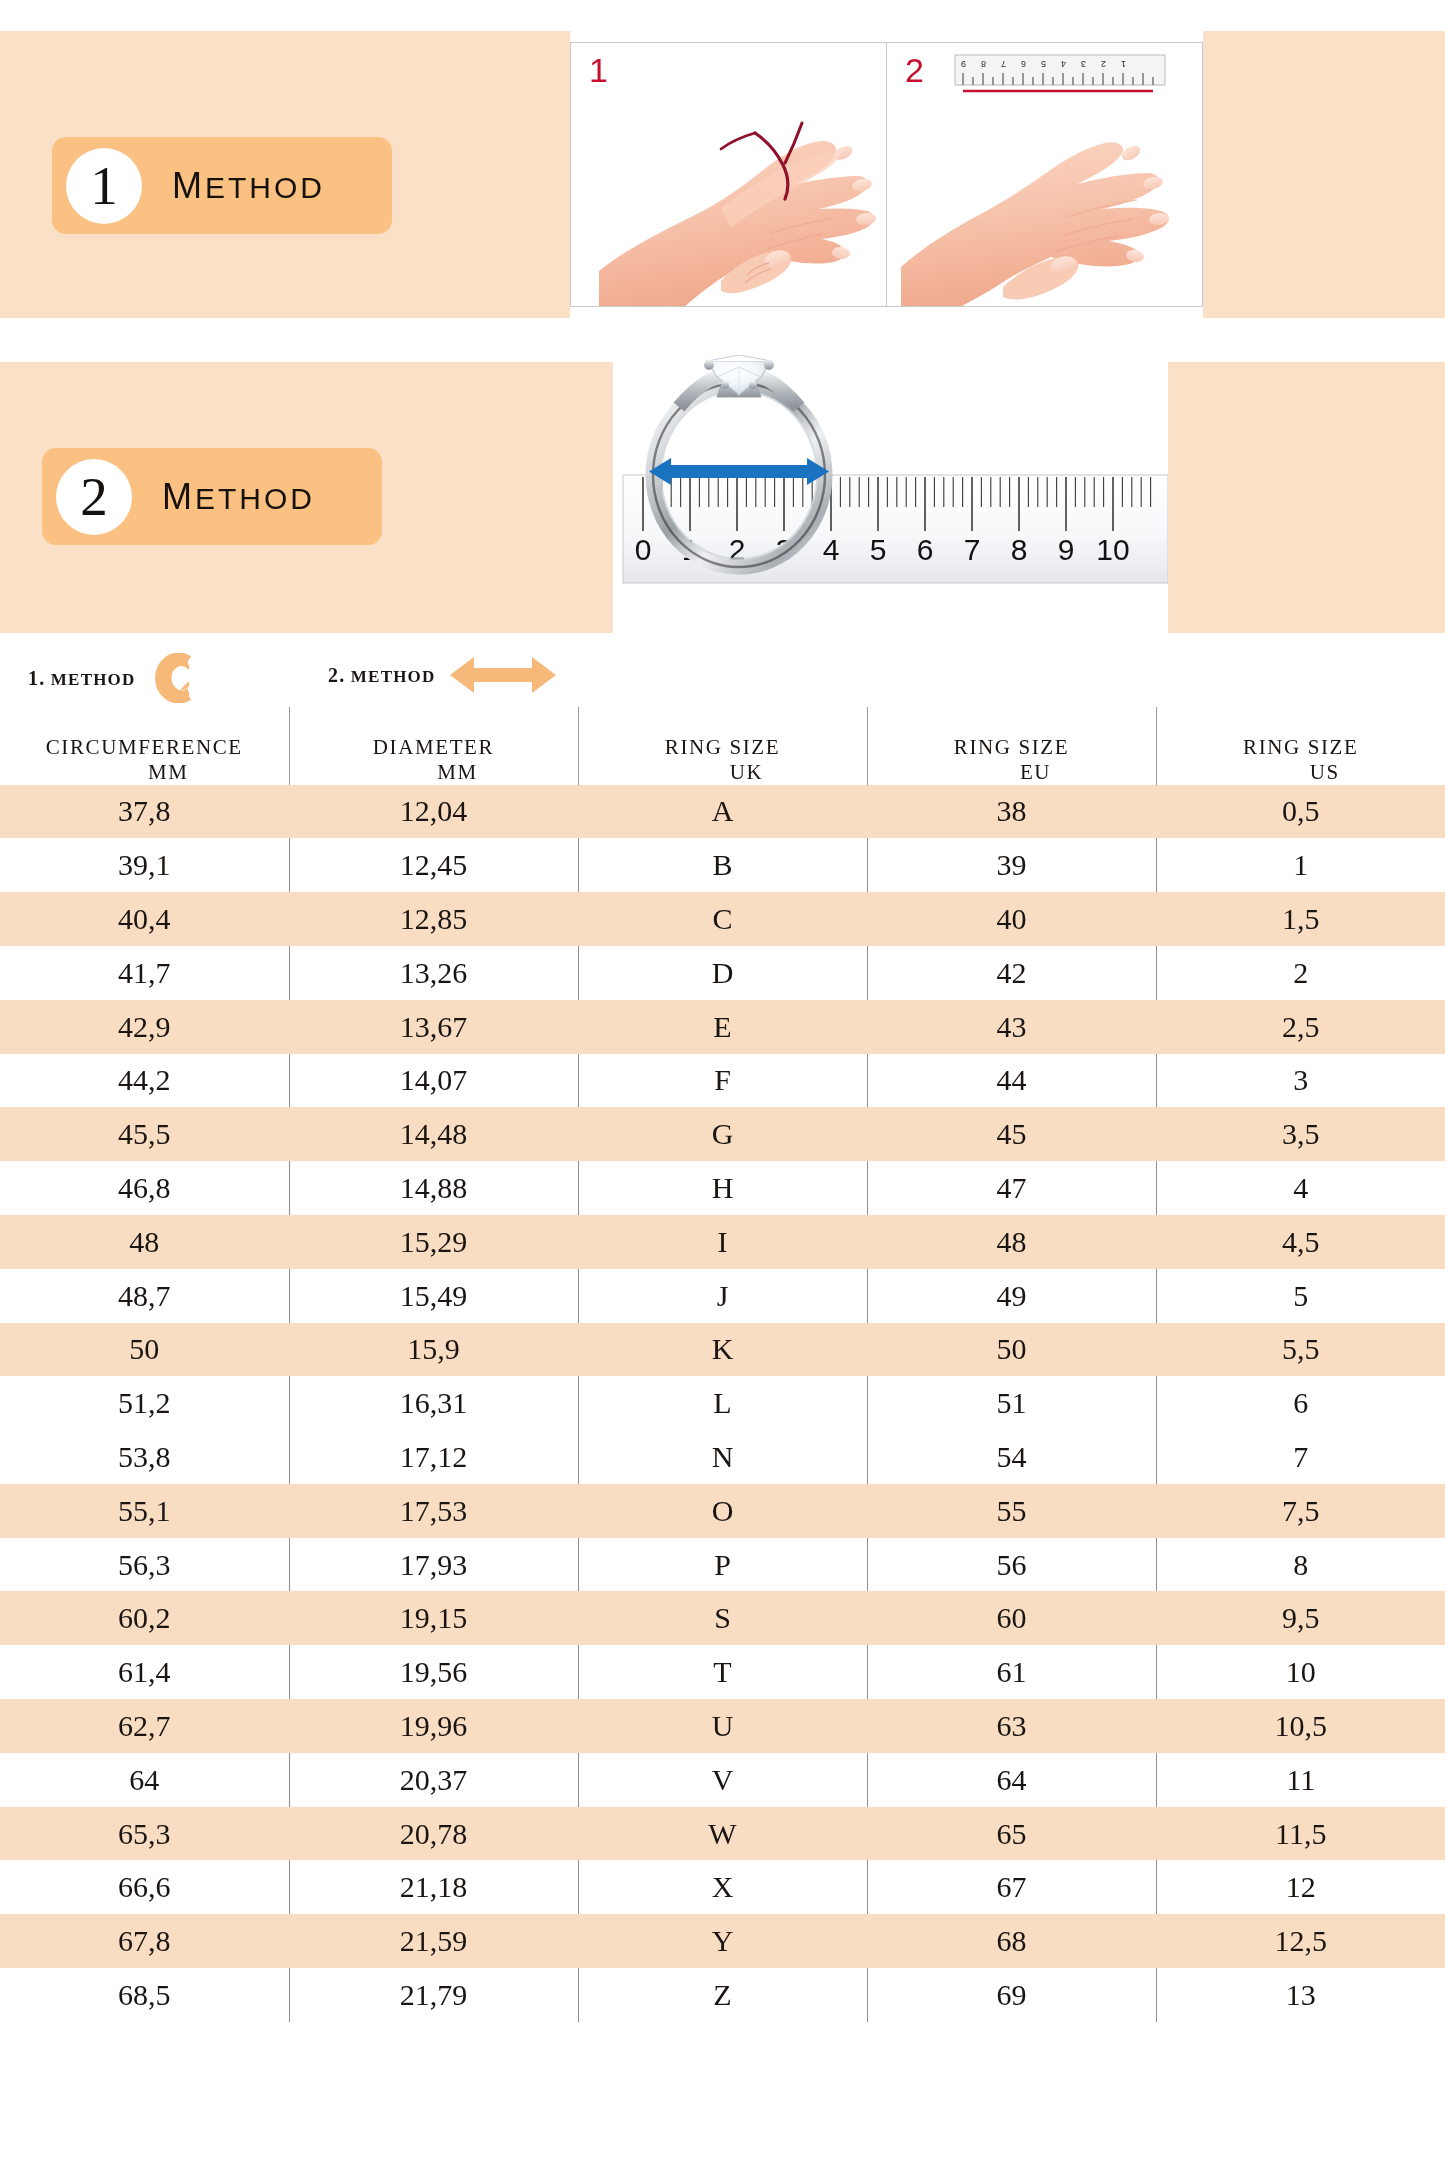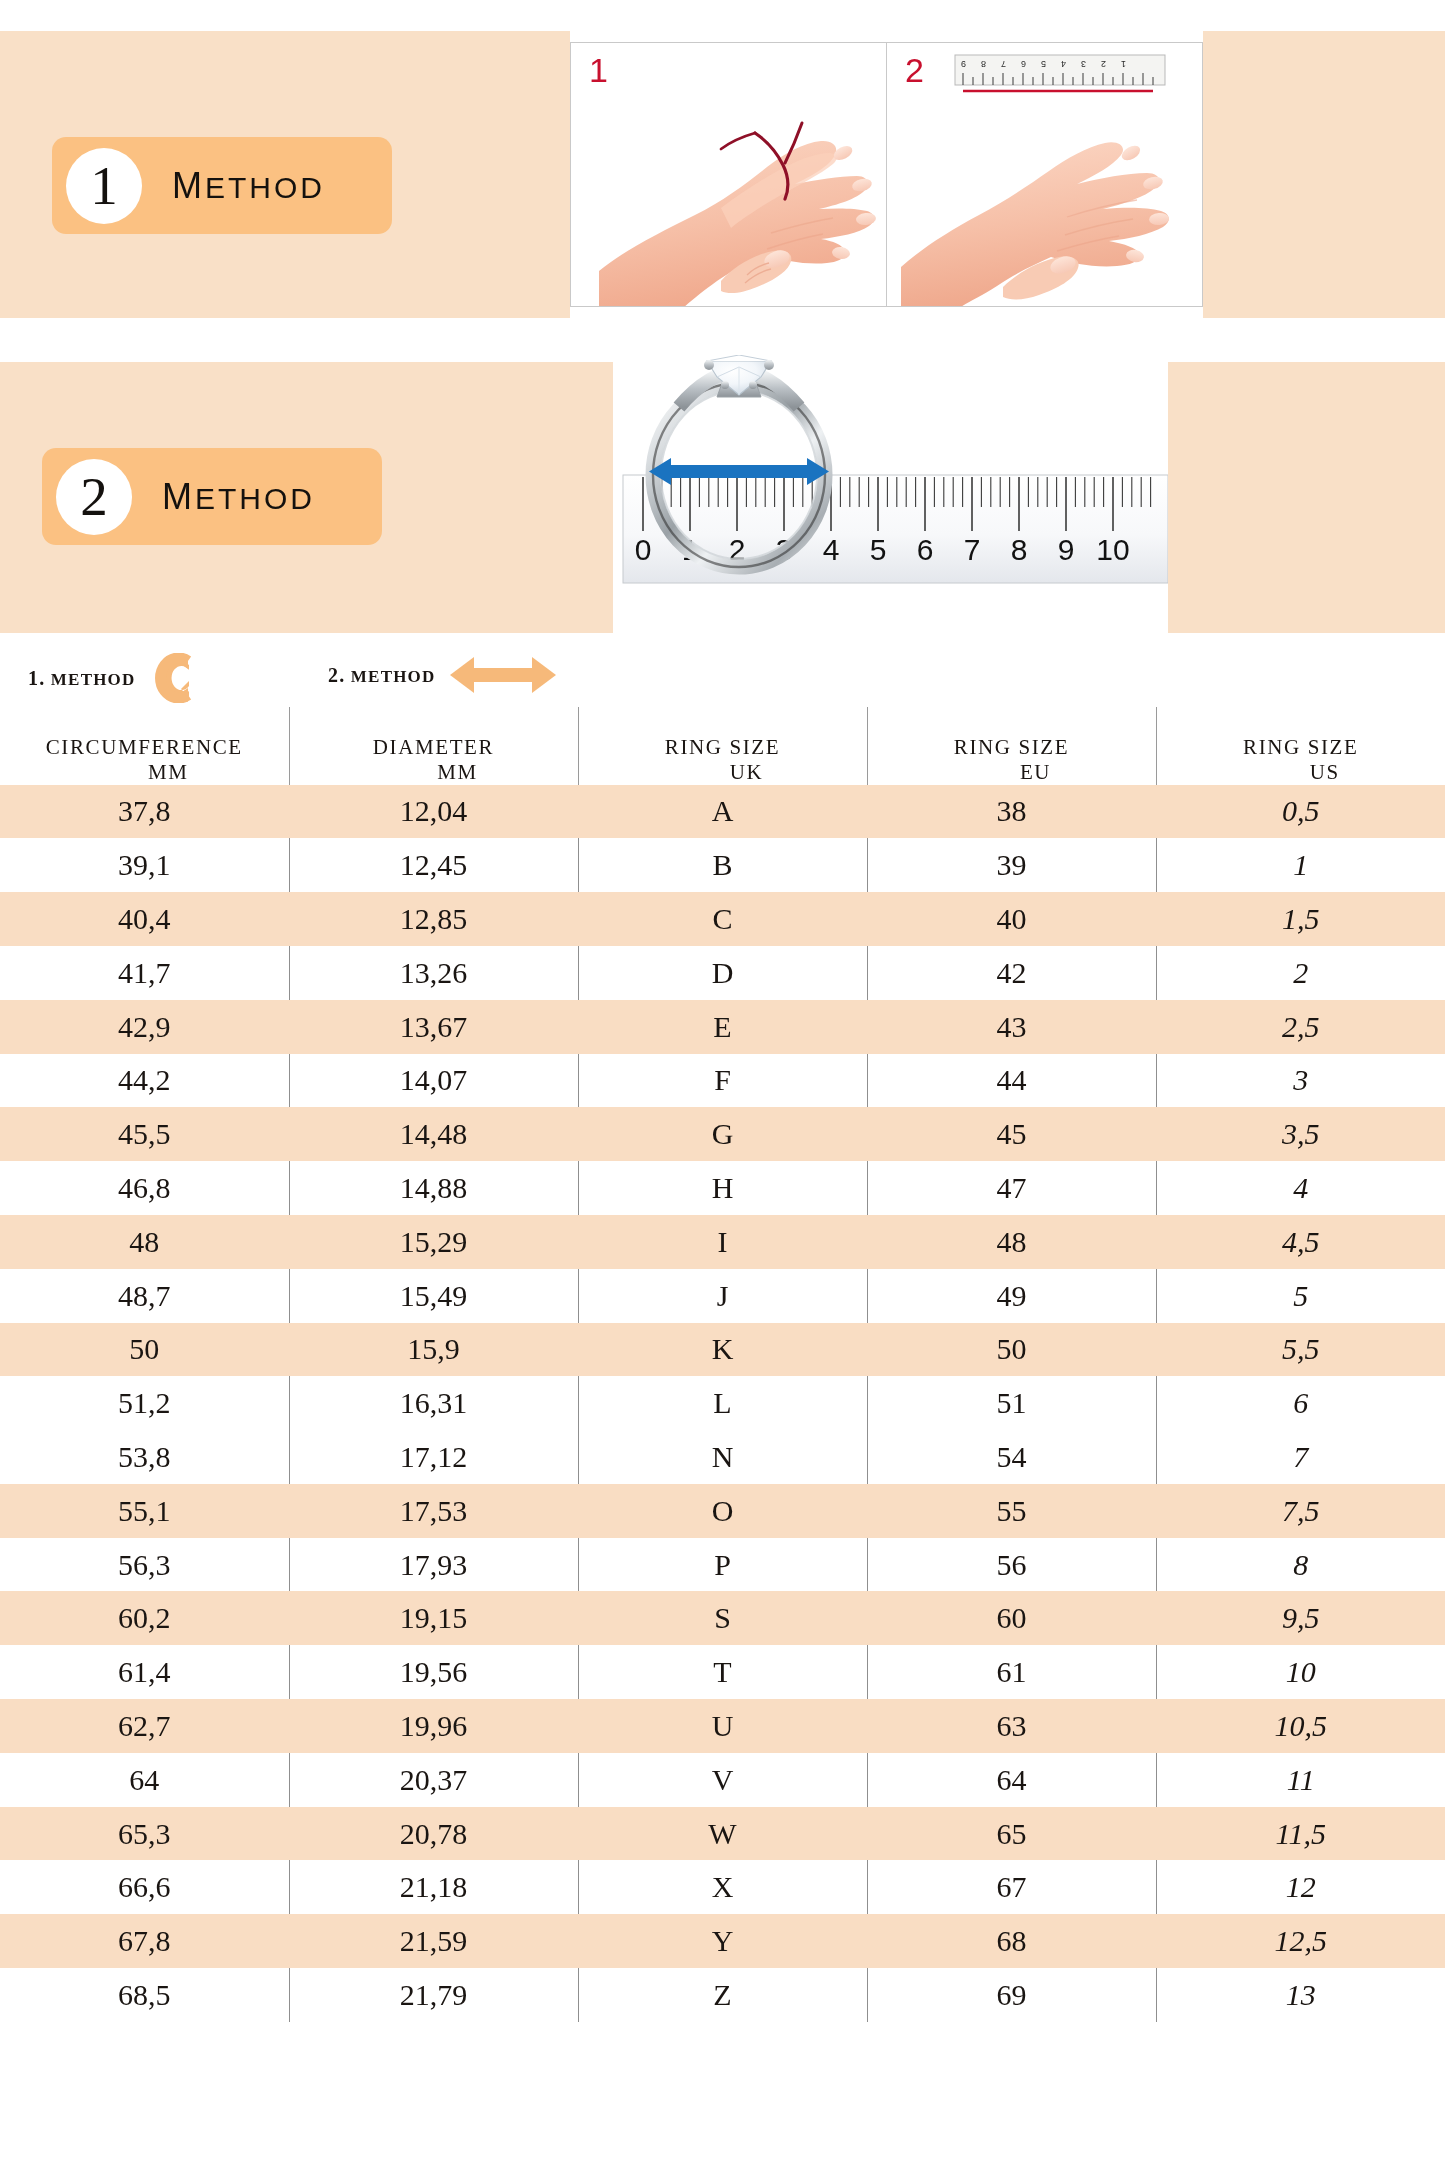--- a/index.html
+++ b/index.html
@@ -177,21 +177,21 @@
   .chart-table td {
     height: 53.8px;
     text-align: center;
     vertical-align: middle;
     font-family: "Liberation Serif", serif;
     font-size: 30px;
     color: #1a1512;
     border-right: 1px solid #8f8f8f;
     padding: 0;
   }
-  .chart-table td:last-child { border-right: none; font-style: italic; }
+  .chart-table td:last-child { border-right: none; }
 
   .chart-table tbody tr.odd td { background: #f9ddc3; border-right-color: transparent; }
   .chart-table tbody tr.even td { background: #ffffff; }
 </style>
 </head>
 <body>
 
 <div class="page">
 
   <div class="band band-1"></div>

